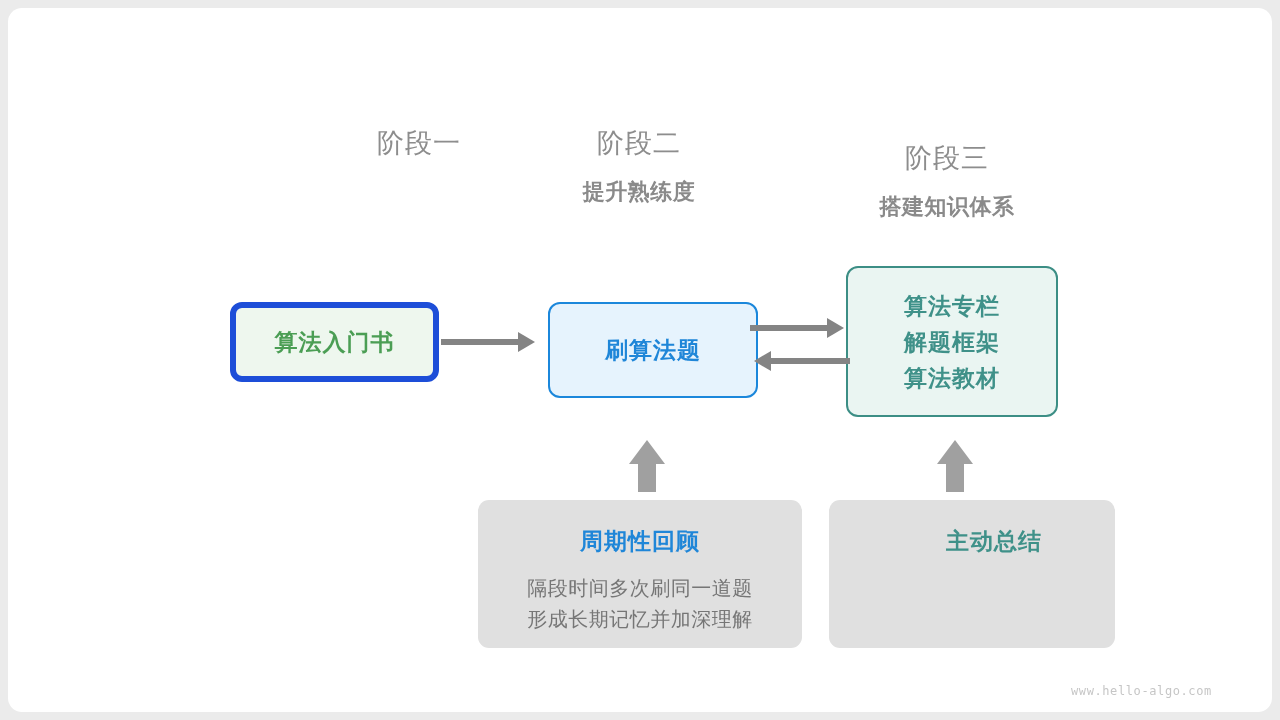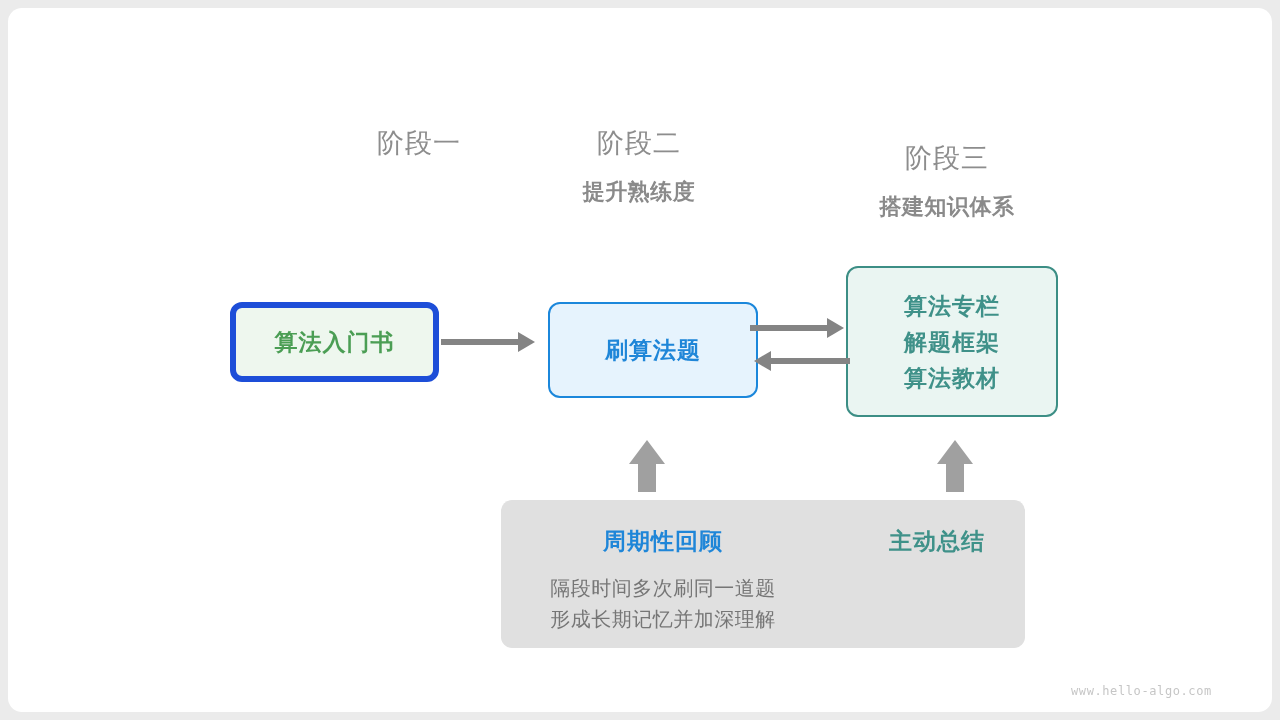--- a/index.html
+++ b/index.html
@@ -171,31 +171,31 @@
   .note-body {
     margin-top: 17px;
     font-size: 20px;
     font-weight: 400;
     color: #767676;
     line-height: 31px;
     letter-spacing: 0.5px;
   }
 
   #note-review {
-    left: 493px;
+    left: 470px;
     top: 492px;
     width: 324px;
     height: 148px;
   }
   #note-review .note-title { color: #1f86d8; }
 
   #note-summary {
-    left: 797px;
+    left: 821px;
     top: 492px;
-    width: 220px;
+    width: 286px;
     height: 148px;
     padding-left: 44px;
   }
   #note-summary .note-title { color: #3f9189; }
 
   
   #watermark {
     position: absolute;
     left: 1063px;
     top: 676px;

